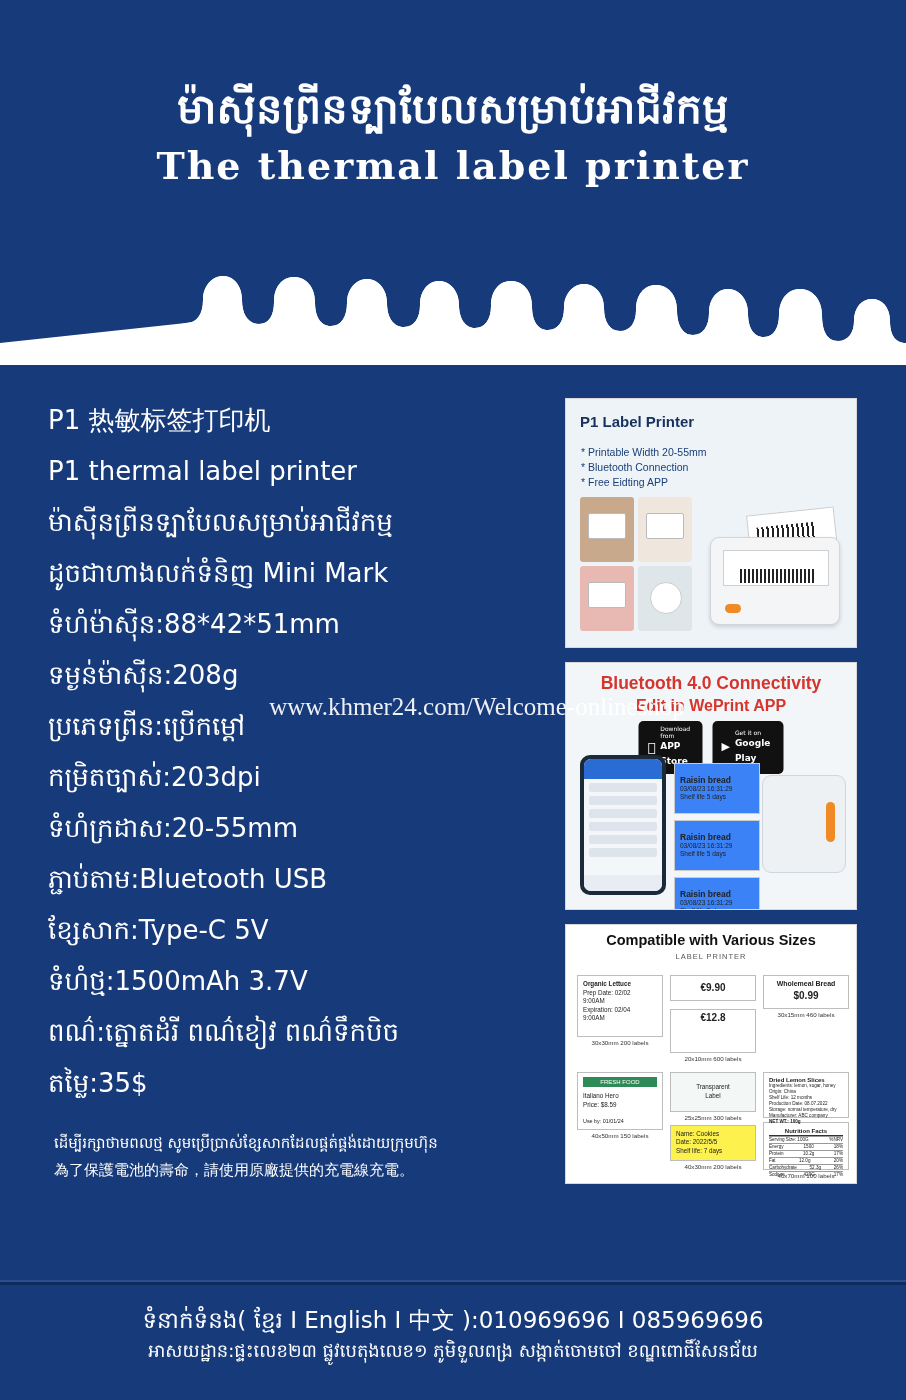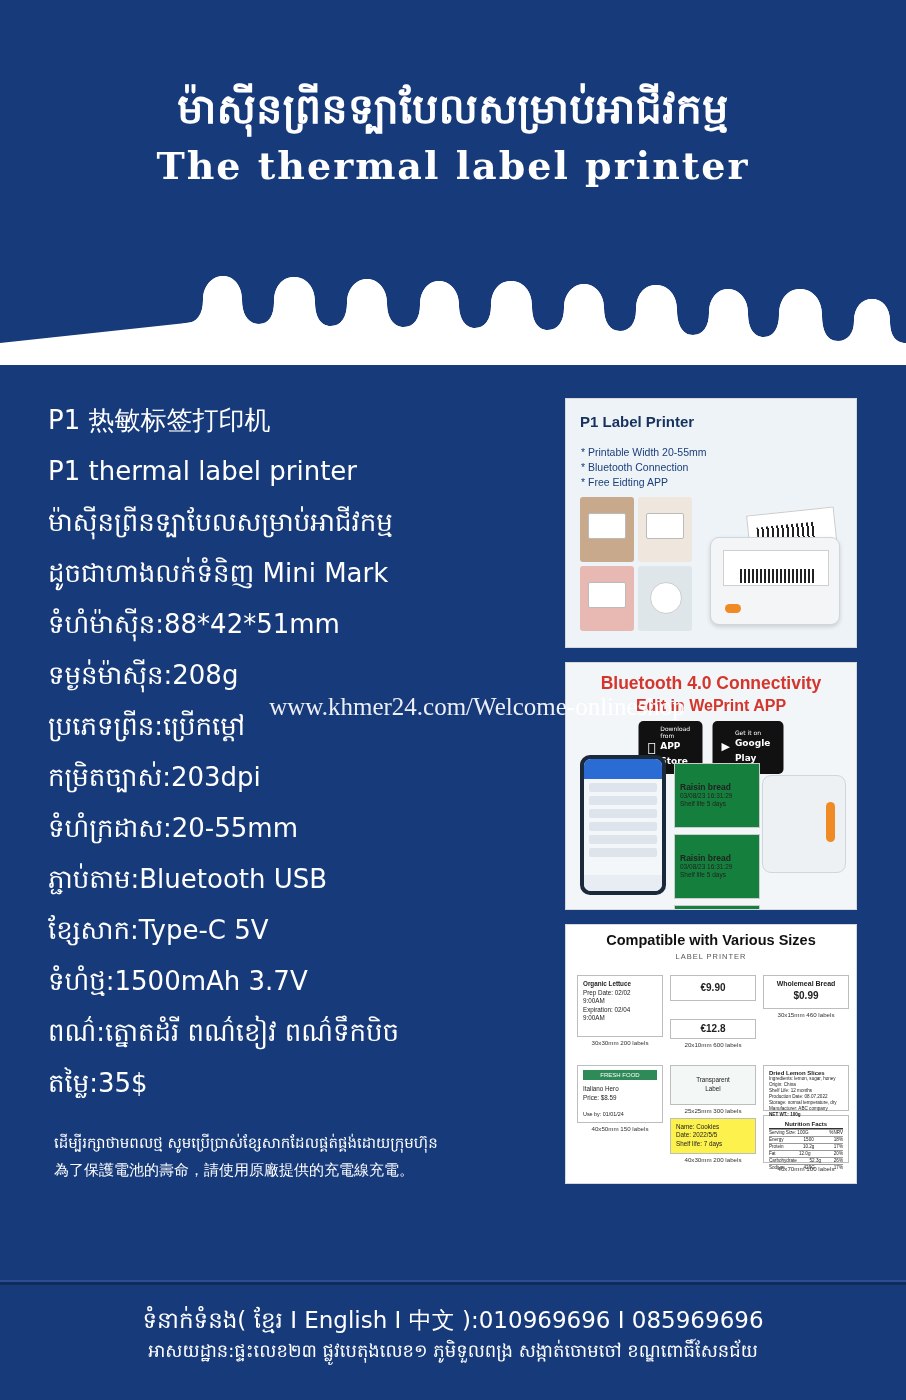--- a/index.html
+++ b/index.html
@@ -233,22 +233,22 @@
     width: 100%; height: 100%; background: #f4f7fa; border-radius: 7px;
     position: relative; overflow: hidden;
   }
   .phone .sc-top { height: 20px; background: #2b6bd4; }
   .phone .row { height: 9px; margin: 4px 5px; background: #dde4ec; border-radius:2px; }
   .phone .sc-bot { position:absolute; bottom:0; left:0; right:0; height: 16px; background: #e8edf3; }
   .c2-labels {
     position: absolute; right: 96px; top: 100px; width: 86px;
   }
   .mini-label {
-    background: #15803d; border: 1px solid #ccc; margin-bottom: 6px;
-    padding: 19px 5px; font-size: 6.5px; line-height: 8px; color: #222;
+    background: #3b82f6; border: 1px solid #ccc; margin-bottom: 6px;
+    padding: 12px 5px; font-size: 6.5px; line-height: 8px; color: #222;
     font-family: "Liberation Sans", sans-serif;
   }
   .mini-label b { font-size: 8.5px; }
   .c2-printer {
     position: absolute; right: 10px; top: 112px;
     width: 82px; height: 96px; background: #eef1f4;
     border: 1px solid #cfd6dd; border-radius: 9px;
   }
   .c2-printer .o {
     position:absolute; right: 10px; top: 26px;
@@ -505,21 +505,21 @@
               <div>Expiration: 02/04</div>
               <div>9:00AM</div>
             </div>
             <div class="cap">30x30mm 200 labels</div>
           </div>
 
           <div class="cell">
             <div class="tile" style="height:26px;display:flex;align-items:center;justify-content:center;">
               <span class="price-big">€9.90</span>
             </div>
-            <div class="tile" style="height:20px;margin-top:18px;display:flex;align-items:center;justify-content:center;">
+            <div class="tile" style="height:44px;margin-top:8px;display:flex;justify-content:center;">
               <span class="price-big">€12.8</span>
             </div>
             <div class="cap">20x10mm 600 labels</div>
           </div>
 
           <div class="cell">
             <div class="tile" style="height:34px;text-align:center;">
               <div style="font-weight:bold;font-size:7px;">Wholemeal Bread</div>
               <div style="font-weight:bold;font-size:10px;margin-top:3px;">$0.99</div>
             </div>

